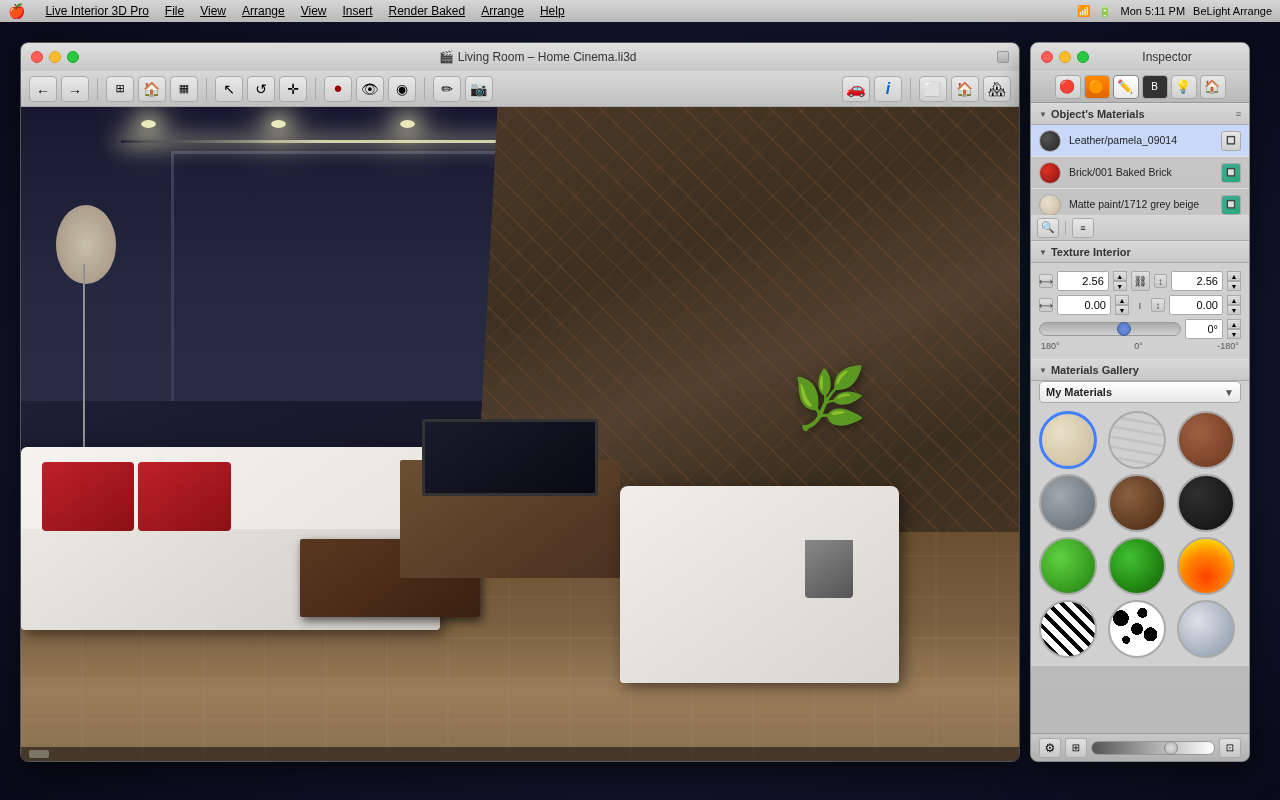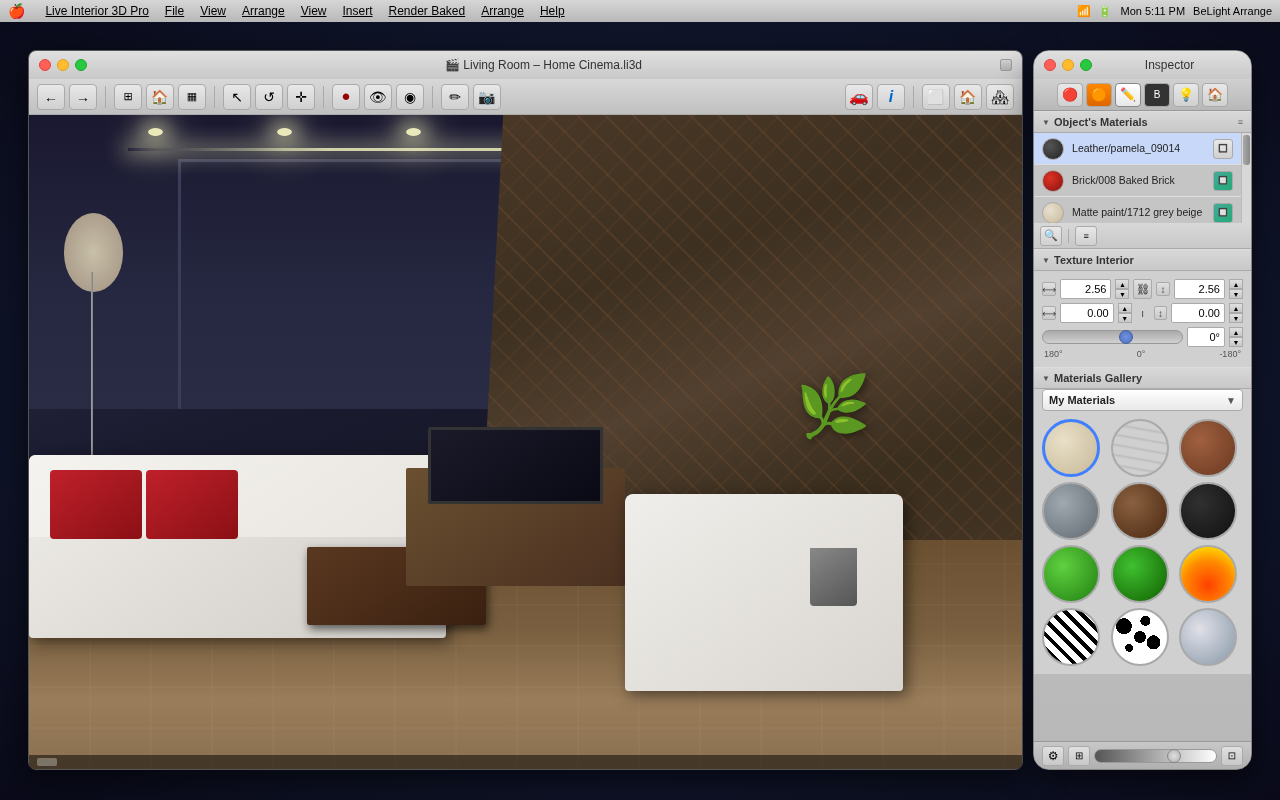--- a/index.html
+++ b/index.html
@@ -36,21 +36,21 @@
       font-size: 11px;
     }
 
     
     .main-container {
       position: absolute;
       top: 22px;
       left: 0; right: 0; bottom: 0;
       display: flex;
       align-items: flex-start;
-      padding: 28px;
+      padding: 20px;
       gap: 10px;
     }
 
     
     .main-window {
       width: 1000px;
       height: 720px;
       background: #2a2a3a;
       border-radius: 8px;
       border: 1px solid #555;
@@ -331,21 +331,21 @@
       width: 20px; height: 8px;
       background: rgba(255,255,255,0.3);
       border-radius: 2px;
     }
 
     
     .inspector-panel {
       width: 220px;
       height: 720px;
       background: linear-gradient(to bottom, #c8c8c8 0%, #b8b8b8 100%);
-      border-radius: 16px;
+      border-radius: 8px;
       border: 1px solid #888;
       box-shadow: 0 10px 30px rgba(0,0,0,0.6);
       display: flex;
       flex-direction: column;
       overflow: hidden;
       justify-content: space-between;
     }
 
     .inspector-titlebar {
       height: 28px;
@@ -663,20 +663,21 @@
       background: radial-gradient(circle, #e0e0e0, #b0b0b0);
       border: 1px solid #888;
       border-radius: 50%;
     }
 
     
     .materials-with-scrollbar {
       display: flex;
       max-height: 90px;
       overflow: hidden;
+      flex-direction: column;
     }
     .materials-list-inner { flex: 1; overflow: hidden; }
     .mat-scrollbar {
       width: 10px;
       background: #d8d8d8;
       border-left: 1px solid #bbb;
       position: relative;
     }
     .mat-scrollbar-thumb {
       position: absolute;
@@ -847,21 +848,21 @@
         <div class="materials-list-inner">
 
           <div class="material-item selected">
             <div class="material-swatch" style="background: radial-gradient(circle at 35% 35%, #555, #222);"></div>
             <span class="material-name">Leather/pamela_09014</span>
             <div class="material-swatch-icon" style="font-size:8px;">🔲</div>
           </div>
 
           <div class="material-item">
             <div class="material-swatch" style="background: radial-gradient(circle at 35% 35%, #dd3322, #881111);"></div>
-            <span class="material-name">Brick/008 Baked Brick</span>
+            <span class="material-name">Brick/001 Baked Brick</span>
             <div class="material-swatch-icon" style="font-size:8px; background:linear-gradient(135deg,#4a9,#2a7);">🔲</div>
           </div>
 
           <div class="material-item">
             <div class="material-swatch" style="background: radial-gradient(circle at 35% 35%, #e8e0d0, #c8b898);"></div>
             <span class="material-name">Matte paint/1712 grey beige</span>
             <div class="material-swatch-icon" style="font-size:8px; background:linear-gradient(135deg,#4a9,#2a7);">🔲</div>
           </div>
         </div>
         <div class="mat-scrollbar">

